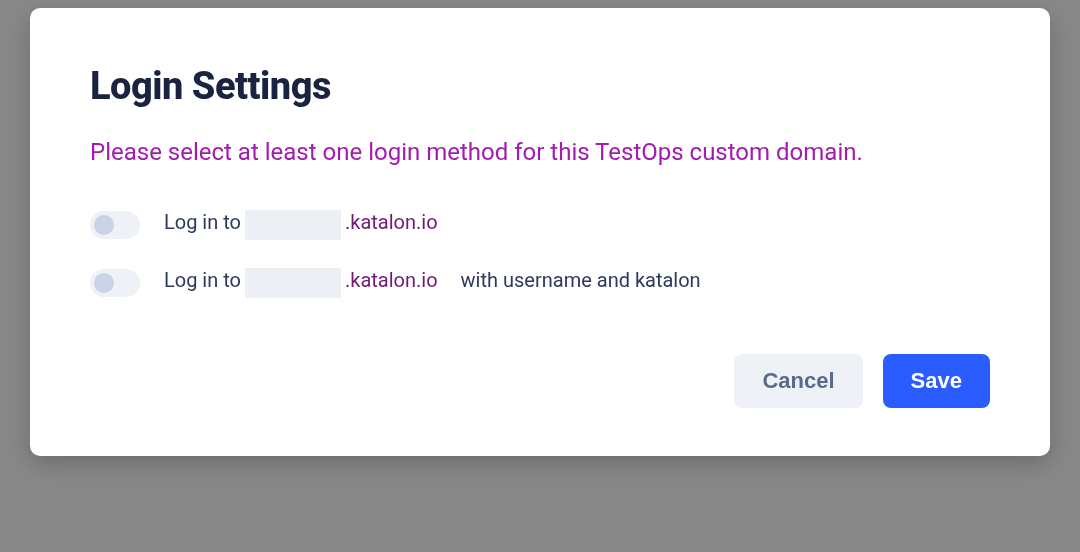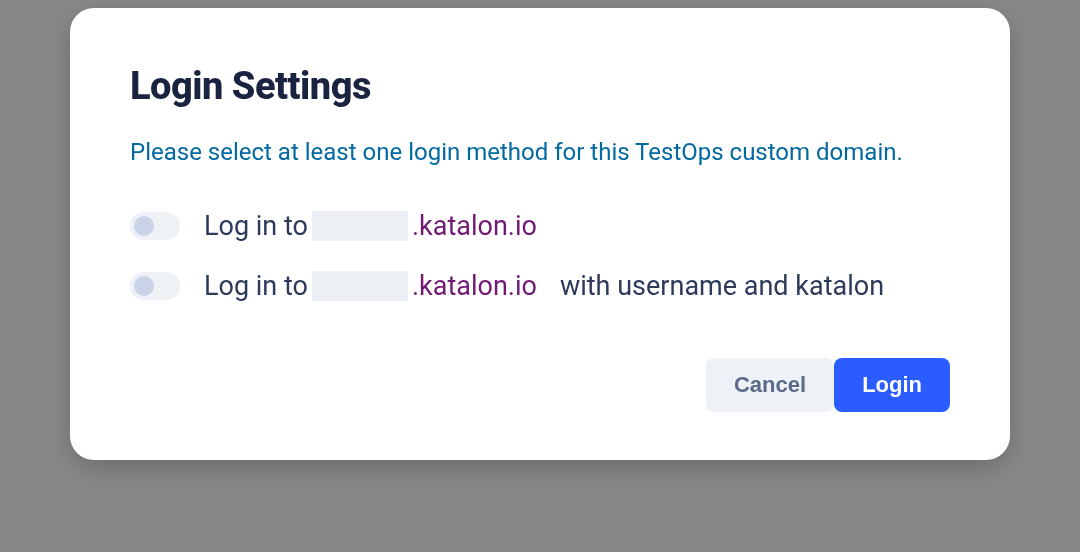--- a/index.html
+++ b/index.html
@@ -21,37 +21,37 @@
       position: absolute;
       inset: 0;
       display: flex;
       align-items: flex-start;
       justify-content: center;
       padding-top: 8px;
     }
     
     .modal {
       background: #fff;
-      border-radius: 24px;
-      width: 940px;
+      border-radius: 10px;
+      width: 1020px;
       padding: 56px 60px 48px 60px;
       box-shadow: 0 8px 24px rgba(0,0,0,0.2);
     }
     
     .modal-title {
       font-size: 38px;
       font-weight: 800;
       color: #1a2440;
       margin-bottom: 28px;
       letter-spacing: -0.5px;
     }
     
     .modal-description {
       font-size: 24px;
-      color: #0369a1;
+      color: #a21caf;
       margin-bottom: 40px;
       line-height: 1.4;
     }
     
     .option-row {
       display: flex;
       align-items: center;
       margin-bottom: 28px;
     }
     
@@ -70,44 +70,45 @@
       position: absolute;
       left: 4px;
       top: 4px;
       width: 20px;
       height: 20px;
       background: #c9d2e6;
       border-radius: 50%;
     }
     
     .option-label {
-      font-size: 27px;
+      font-size: 20px;
       color: #2e3a5c;
       display: flex;
-      align-items: center;
+      align-items: flex-start;
       flex-wrap: wrap;
     }
     
     .redacted {
       display: inline-block;
       width: 96px;
       height: 30px;
       background: #eceff3;
       margin: 0 4px;
       vertical-align: middle;
     }
     
     .domain-link {
       color: #701a75;
       margin-right: 23px;
     }
     
     .button-row {
       display: flex;
       justify-content: flex-end;
+      gap: 20px;
       margin-top: 56px;
     }
     
     .btn {
       padding: 14px 28px;
       border-radius: 8px;
       font-size: 22px;
       font-weight: 700;
       border: none;
       cursor: pointer;
@@ -151,17 +152,17 @@
       <div class="option-label">
         <span>Log in to </span>
         <span class="redacted"></span>
         <span class="domain-link">.katalon.io</span>
         <span> with username and katalon</span>
       </div>
     </div>
 
     <div class="button-row">
       <button class="btn btn-cancel">Cancel</button>
-      <button class="btn btn-save">Login</button>
+      <button class="btn btn-save">Save</button>
     </div>
 
   </div>
 </div>
 
 </body></html>

